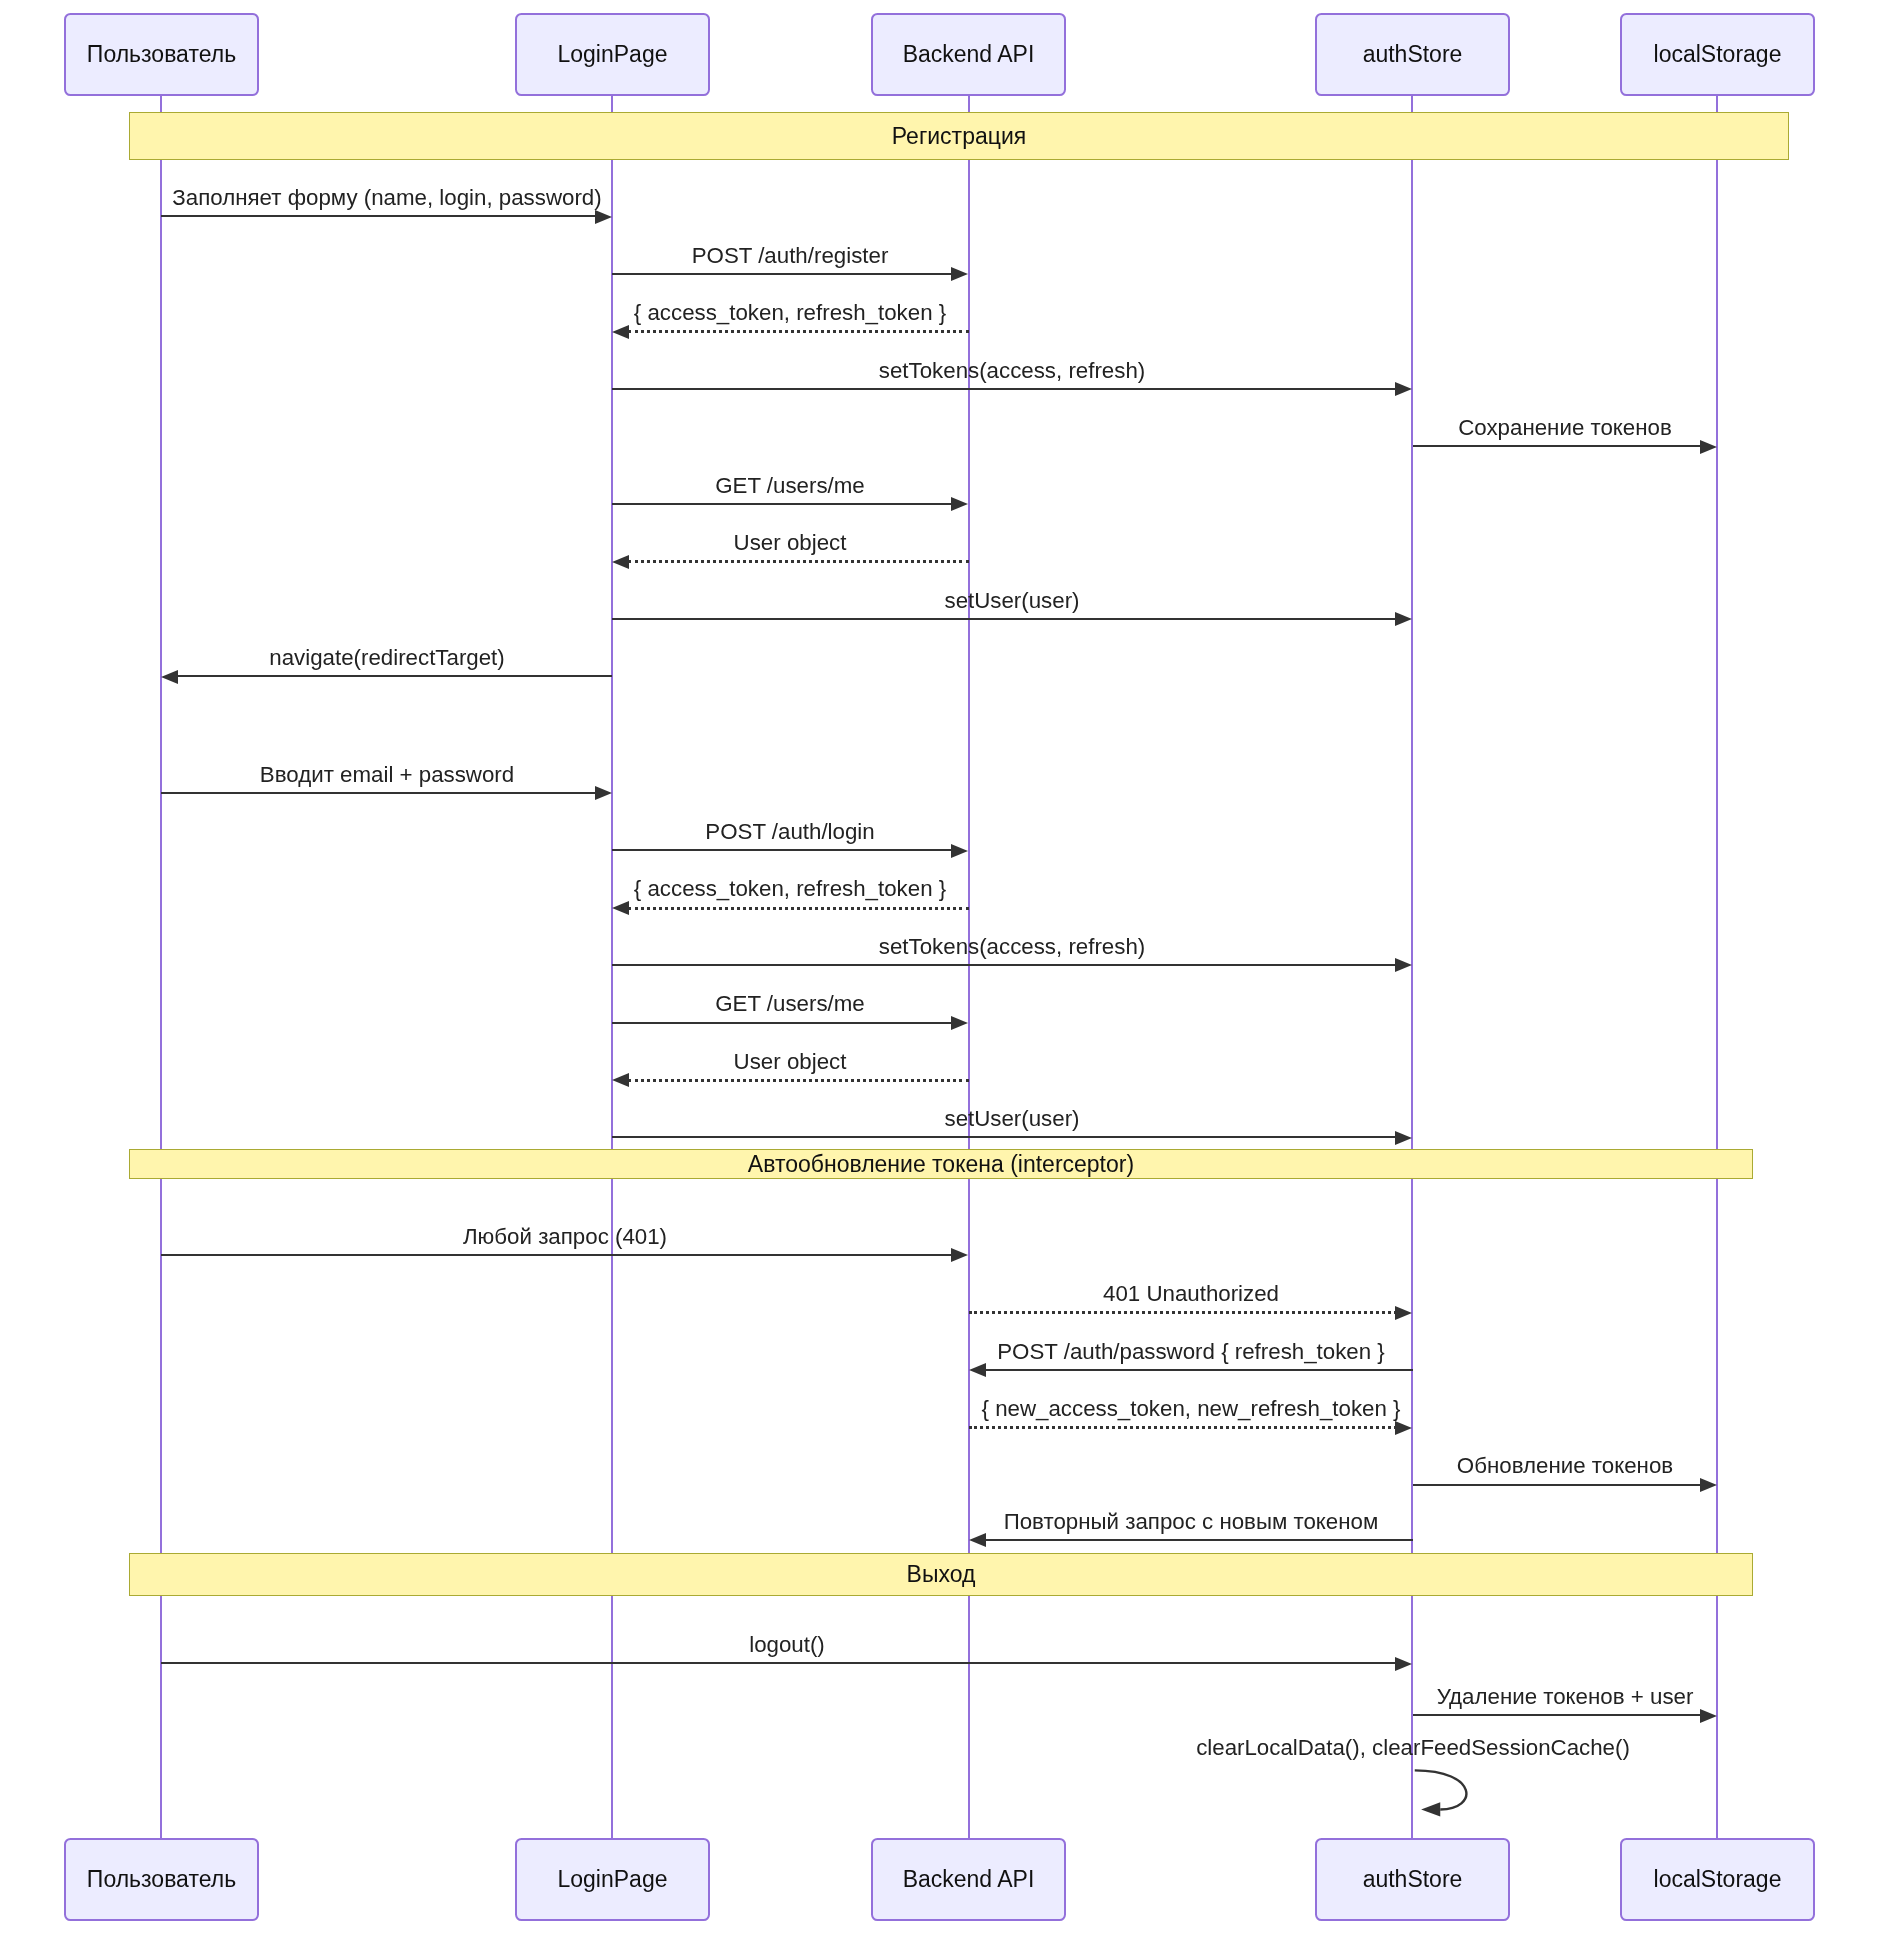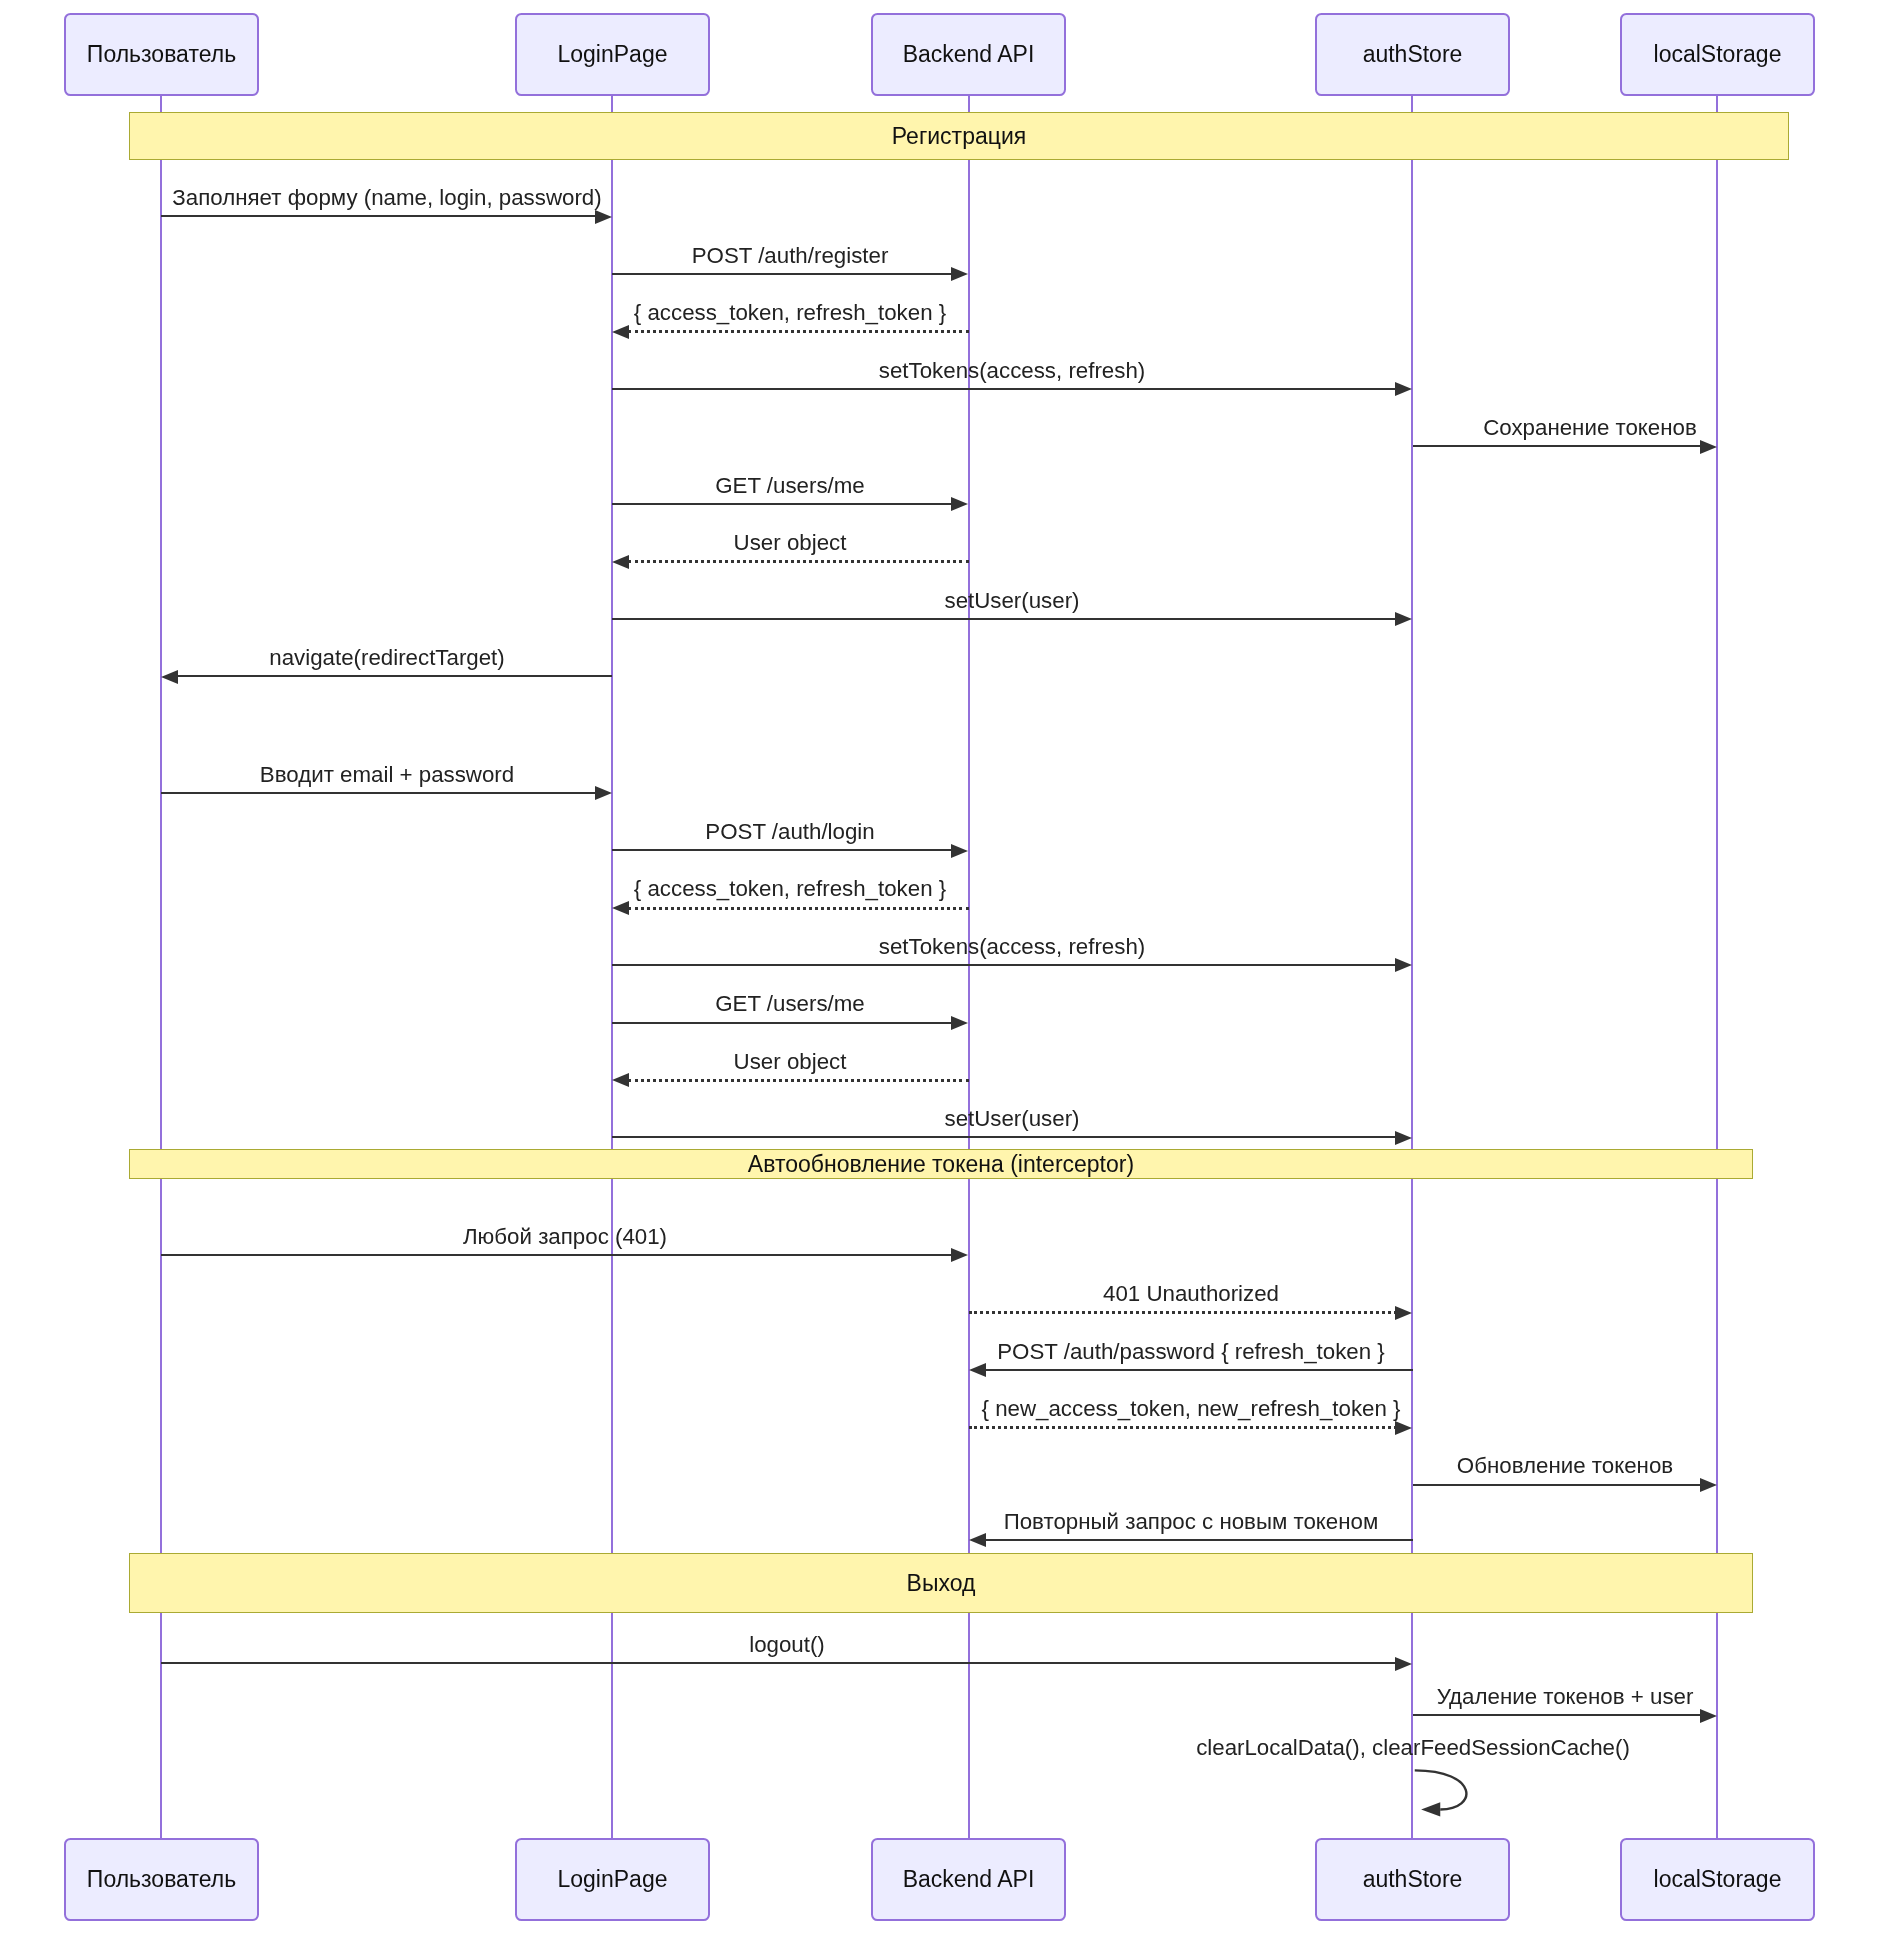--- a/index.html
+++ b/index.html
@@ -36,34 +36,34 @@
 <body>
 
 <div class="diagram" id="diagram">
     <div class="lifeline" style="left: 160px; top: 96px; height: 1742px;"></div>
     <div class="lifeline" style="left: 611px; top: 96px; height: 1742px;"></div>
     <div class="lifeline" style="left: 968px; top: 96px; height: 1742px;"></div>
     <div class="lifeline" style="left: 1411px; top: 96px; height: 1742px;"></div>
     <div class="lifeline" style="left: 1716px; top: 96px; height: 1742px;"></div>
     <div class="band" style="left: 129px; top: 112px; width: 1660px; height: 48px;">Регистрация</div>
     <div class="band" style="left: 129px; top: 1149px; width: 1624px; height: 30px;">Автообновление токена (interceptor)</div>
-    <div class="band" style="left: 129px; top: 1553px; width: 1624px; height: 60px;">Выход</div>
+    <div class="band" style="left: 129px; top: 1553px; width: 1624px; height: 43px;">Выход</div>
     <div class="msg-label" style="left: 387px; top: 184px;">Заполняет форму (name, login, password)</div>
     <div class="msg-line" style="left: 161px; top: 215px; width: 435px;"></div>
     <div class="arrowhead right" style="left: 595px; top: 210px;"></div>
     <div class="msg-label" style="left: 790px; top: 242px;">POST /auth/register</div>
     <div class="msg-line" style="left: 612px; top: 273px; width: 341px;"></div>
     <div class="arrowhead right" style="left: 951px; top: 267px;"></div>
     <div class="msg-label" style="left: 790px; top: 299px;">{ access_token, refresh_token }</div>
     <div class="msg-line dotted" style="left: 628px; top: 330px; width: 341px;"></div>
     <div class="arrowhead left" style="left: 612px; top: 325px;"></div>
     <div class="msg-label" style="left: 1012px; top: 357px;">setTokens(access, refresh)</div>
     <div class="msg-line" style="left: 612px; top: 388px; width: 784px;"></div>
     <div class="arrowhead right" style="left: 1395px; top: 382px;"></div>
-    <div class="msg-label" style="left: 1565px; top: 414px; margin-left: 25px;">Сохранение токенов</div>
+    <div class="msg-label" style="left: 1565px; top: 414px;">Сохранение токенов</div>
     <div class="msg-line" style="left: 1413px; top: 445px; width: 289px;"></div>
     <div class="arrowhead right" style="left: 1700px; top: 440px;"></div>
     <div class="msg-label" style="left: 790px; top: 472px;">GET /users/me</div>
     <div class="msg-line" style="left: 612px; top: 503px; width: 341px;"></div>
     <div class="arrowhead right" style="left: 951px; top: 497px;"></div>
     <div class="msg-label" style="left: 790px; top: 529px;">User object</div>
     <div class="msg-line dotted" style="left: 628px; top: 560px; width: 341px;"></div>
     <div class="arrowhead left" style="left: 612px; top: 555px;"></div>
     <div class="msg-label" style="left: 1012px; top: 587px;">setUser(user)</div>
     <div class="msg-line" style="left: 612px; top: 618px; width: 784px;"></div>

